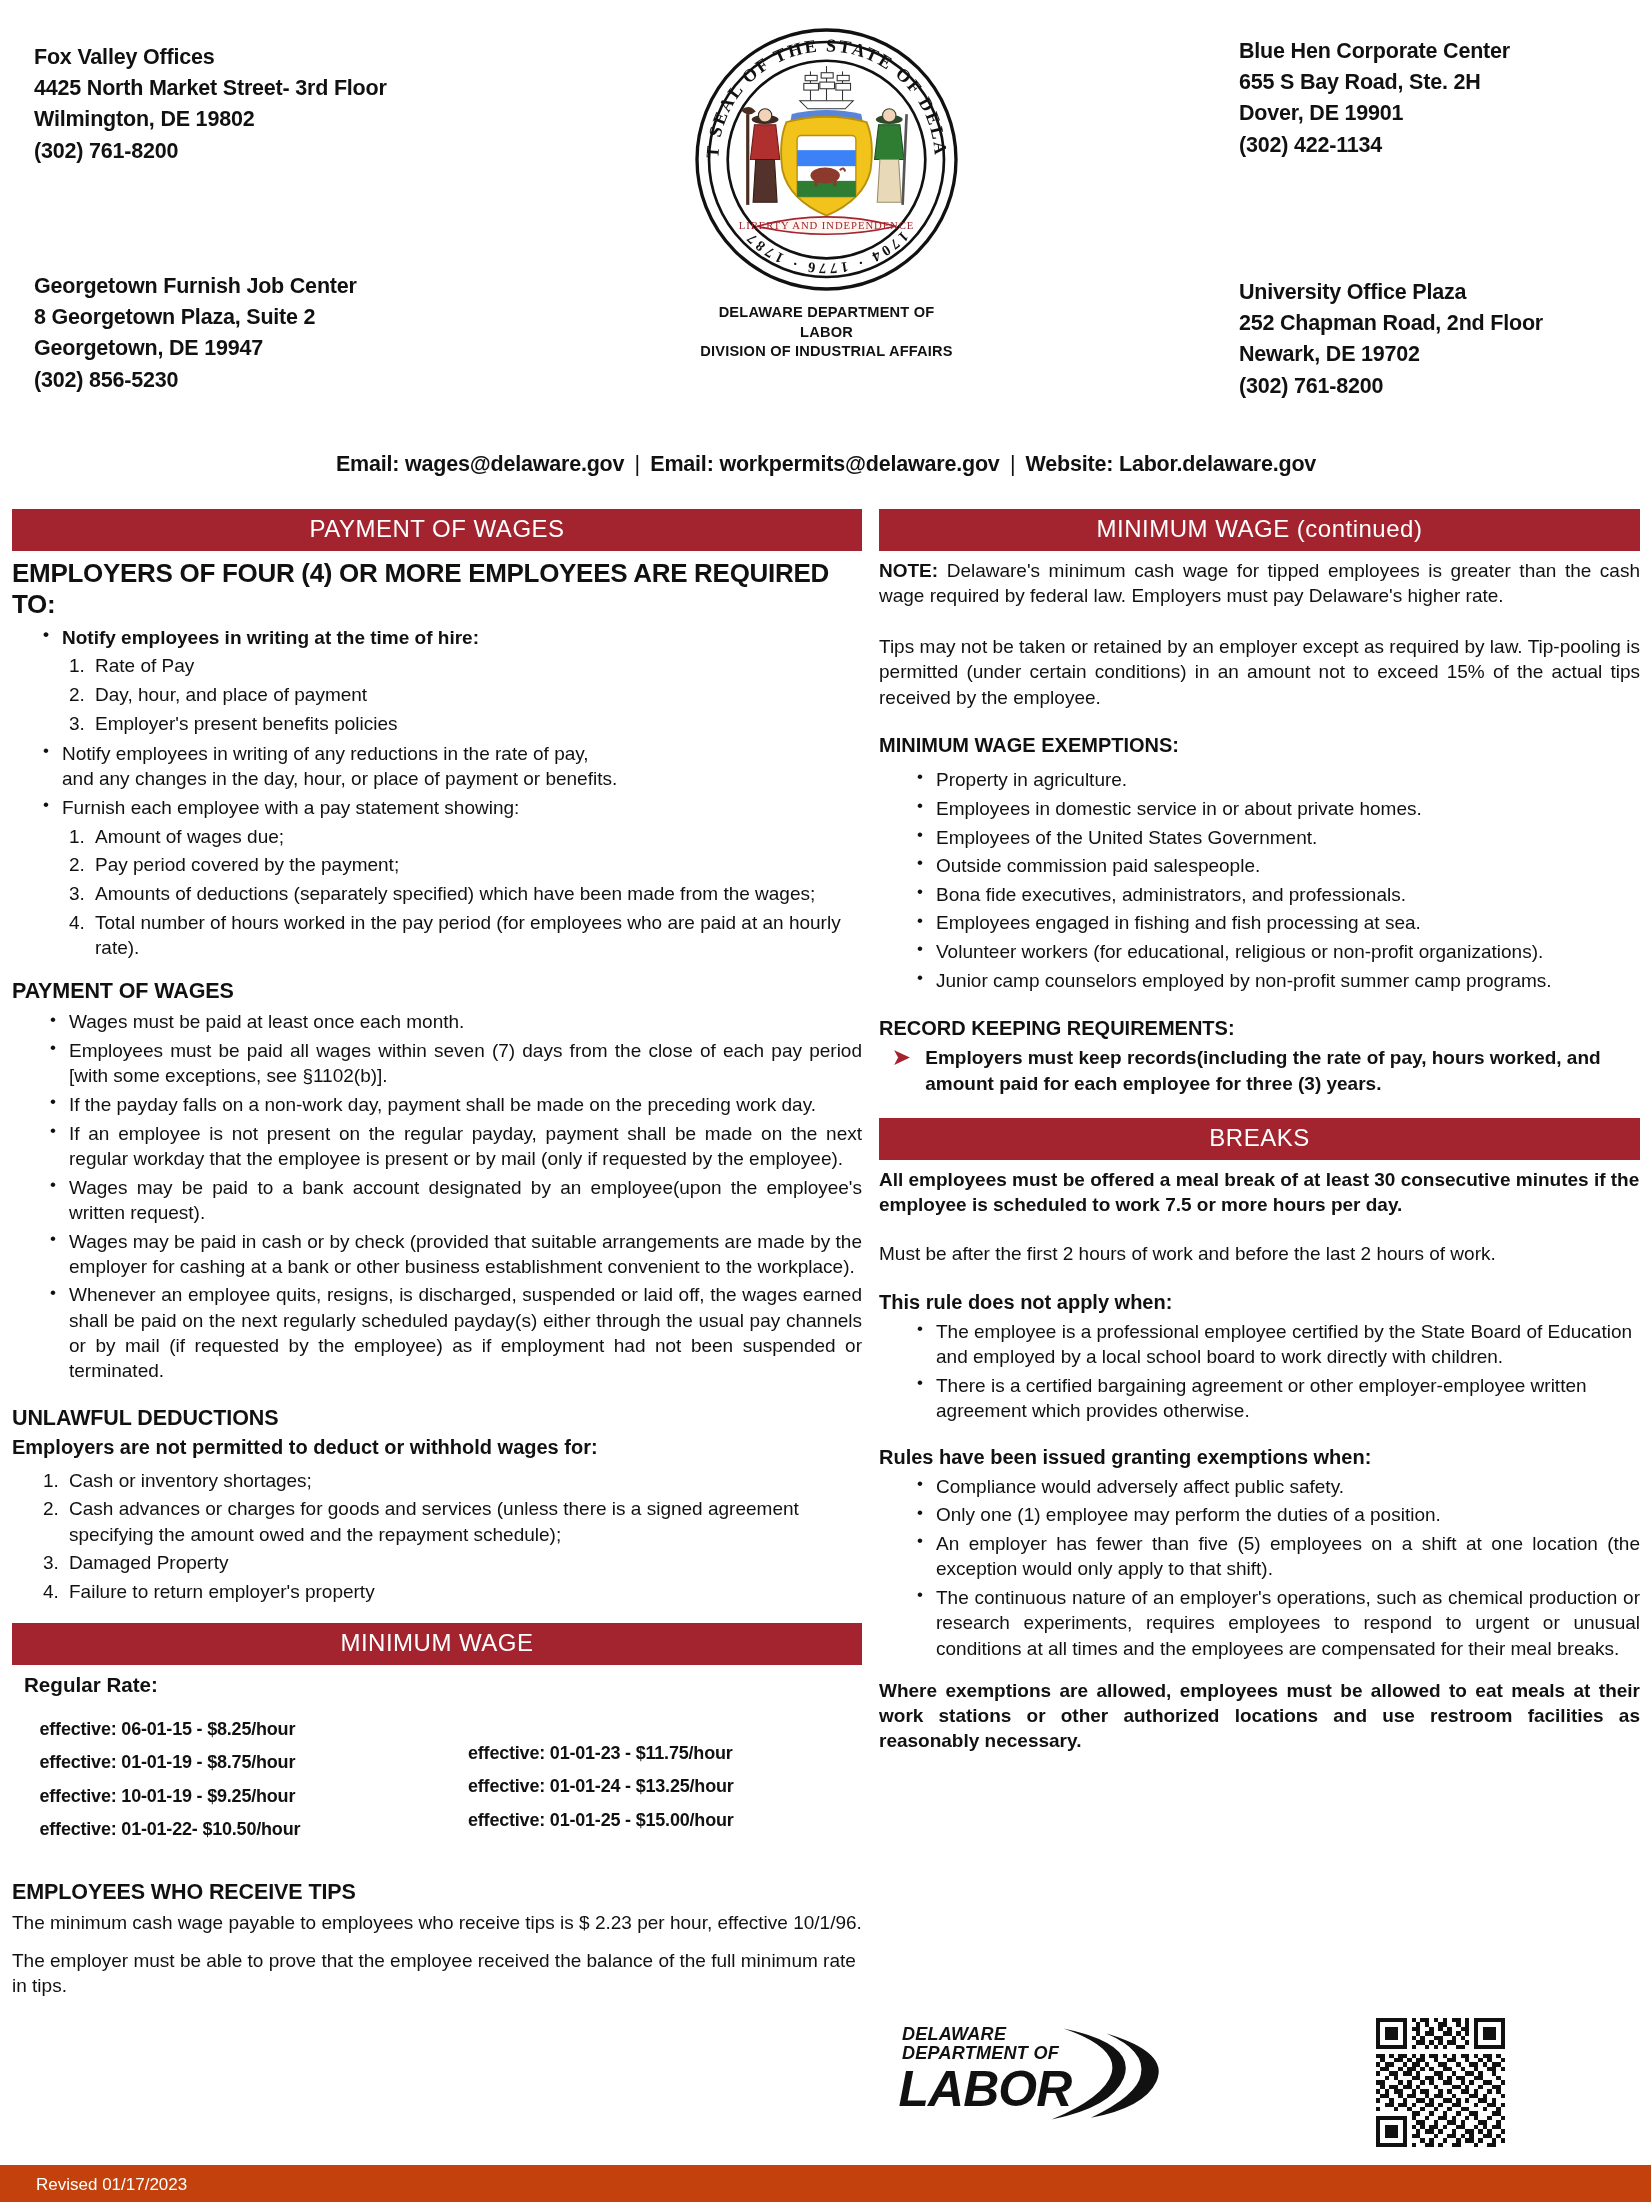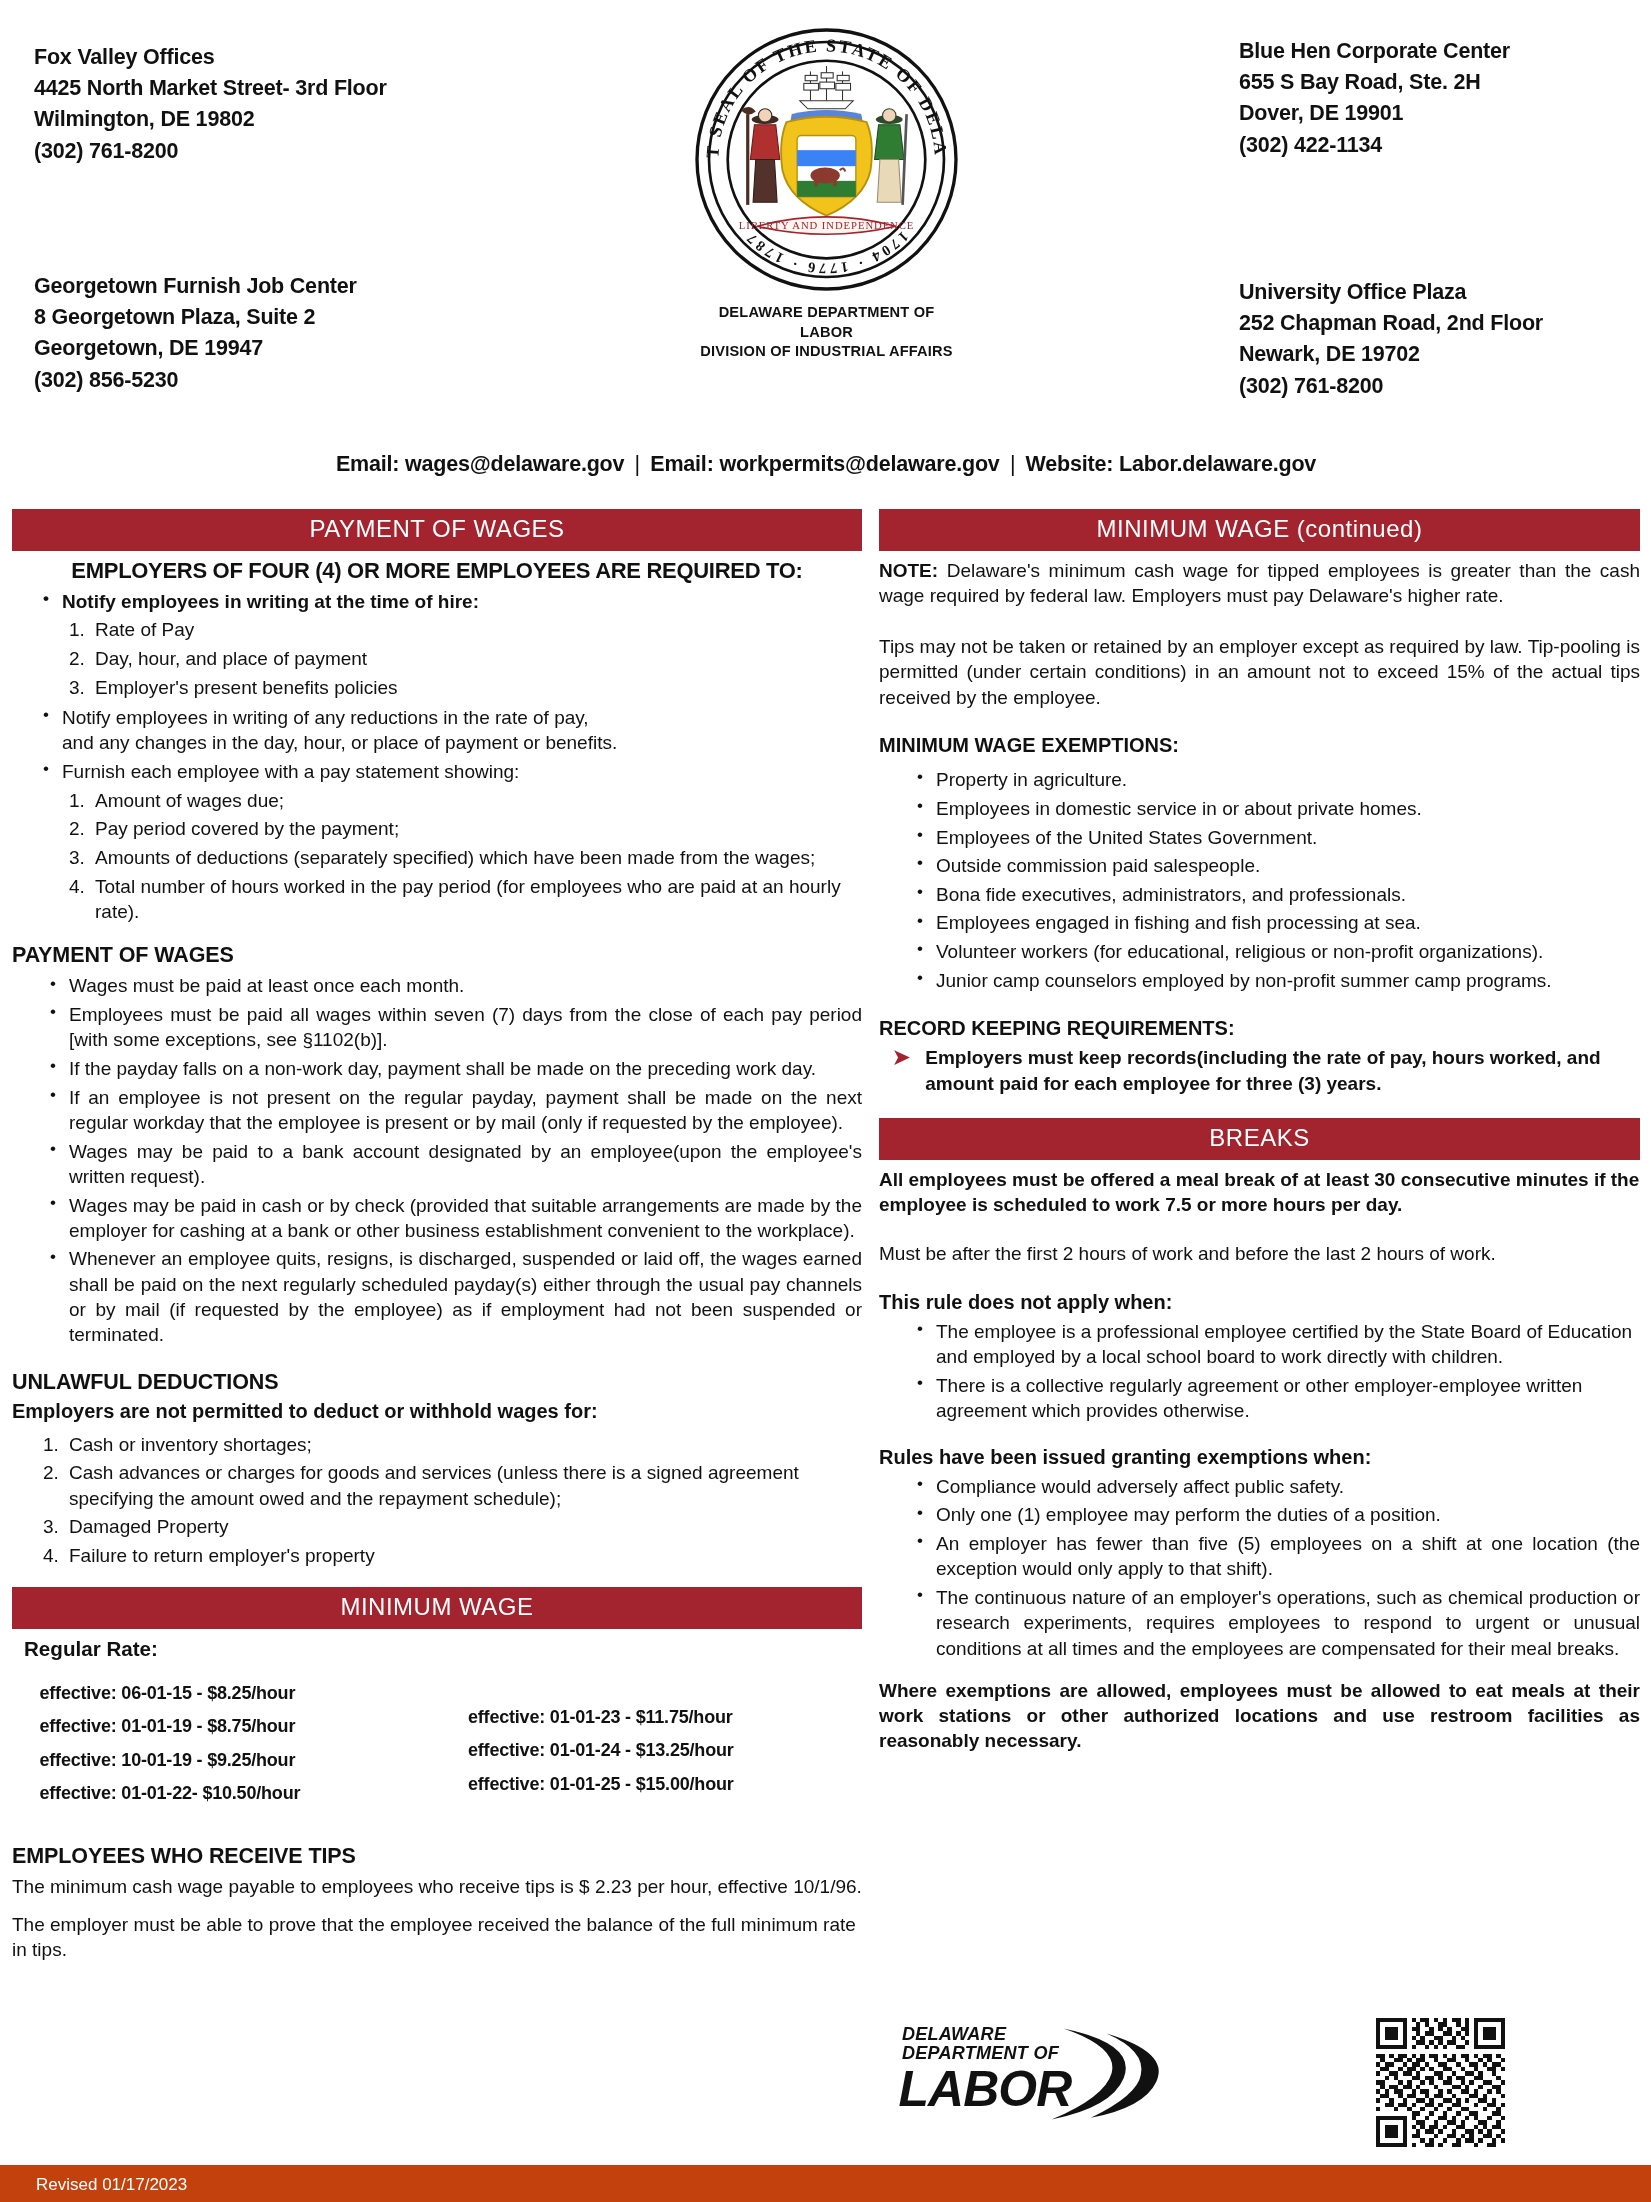--- a/index.html
+++ b/index.html
@@ -194,21 +194,21 @@
       <span>Email: wages@delaware.gov</span><span class="sep">|</span><span>Email: workpermits@delaware.gov</span><span class="sep">|</span><span>Website: Labor.delaware.gov</span>
     </div>
   </div>
 
   <div class="cols">
 
     <div class="col col-left">
 
       <div class="band">PAYMENT OF WAGES</div>
 
-      <div style="font-size:22px;font-weight:bold;margin:3.4px 0 5.2px 0;letter-spacing:-0.3px;text-align:center;">EMPLOYERS OF FOUR (4) OR MORE EMPLOYEES ARE REQUIRED TO:</div>
+      <div style="font-size:26px;font-weight:bold;margin:3.4px 0 5.2px 0;letter-spacing:-0.3px;">EMPLOYERS OF FOUR (4) OR MORE EMPLOYEES ARE REQUIRED TO:</div>
 
       <ul class="bul tight bold" style="padding-left:31px;margin-bottom:0;">
         <li>Notify employees in writing at the time of hire:</li>
       </ul>
       <ol class="num">
         <li>Rate of Pay</li>
         <li>Day, hour, and place of payment</li>
         <li>Employer's present benefits policies</li>
       </ol>
 
@@ -296,21 +296,21 @@
       </div>
 
       <div class="band" style="margin-top:22.4px;">BREAKS</div>
 
       <p class="body bold" style="margin-bottom:24px;">All employees must be offered a meal break of at least 30 consecutive minutes if the employee is scheduled to work 7.5 or more hours per day.</p>
       <p class="body" style="margin-bottom:24px;">Must be after the first 2 hours of work and before the last 2 hours of work.</p>
 
       <div style="font-size:20px;font-weight:bold;margin:0 0 5.2px 0;">This rule does not apply when:</div>
       <ul class="bul tight">
         <li>The employee is a professional employee certified by the State Board of Education and employed by a local school board to work directly with children.</li>
-        <li>There is a collective regularly agreement or other employer-employee written agreement which provides otherwise.</li>
+        <li>There is a certified bargaining agreement or other employer-employee written agreement which provides otherwise.</li>
       </ul>
 
       <div style="font-size:20px;font-weight:bold;margin:22.4px 0 5.2px 0;">Rules have been issued granting exemptions when:</div>
       <ul class="bul">
         <li>Compliance would adversely affect public safety.</li>
         <li>Only one (1) employee may perform the duties of a position.</li>
         <li>An employer has fewer than five (5) employees on a shift at one location (the exception would only apply to that shift).</li>
         <li>The continuous nature of an employer's operations, such as chemical production or research experiments, requires employees to respond to urgent or unusual conditions at all times and the employees are compensated for their meal breaks.</li>
       </ul>
 

